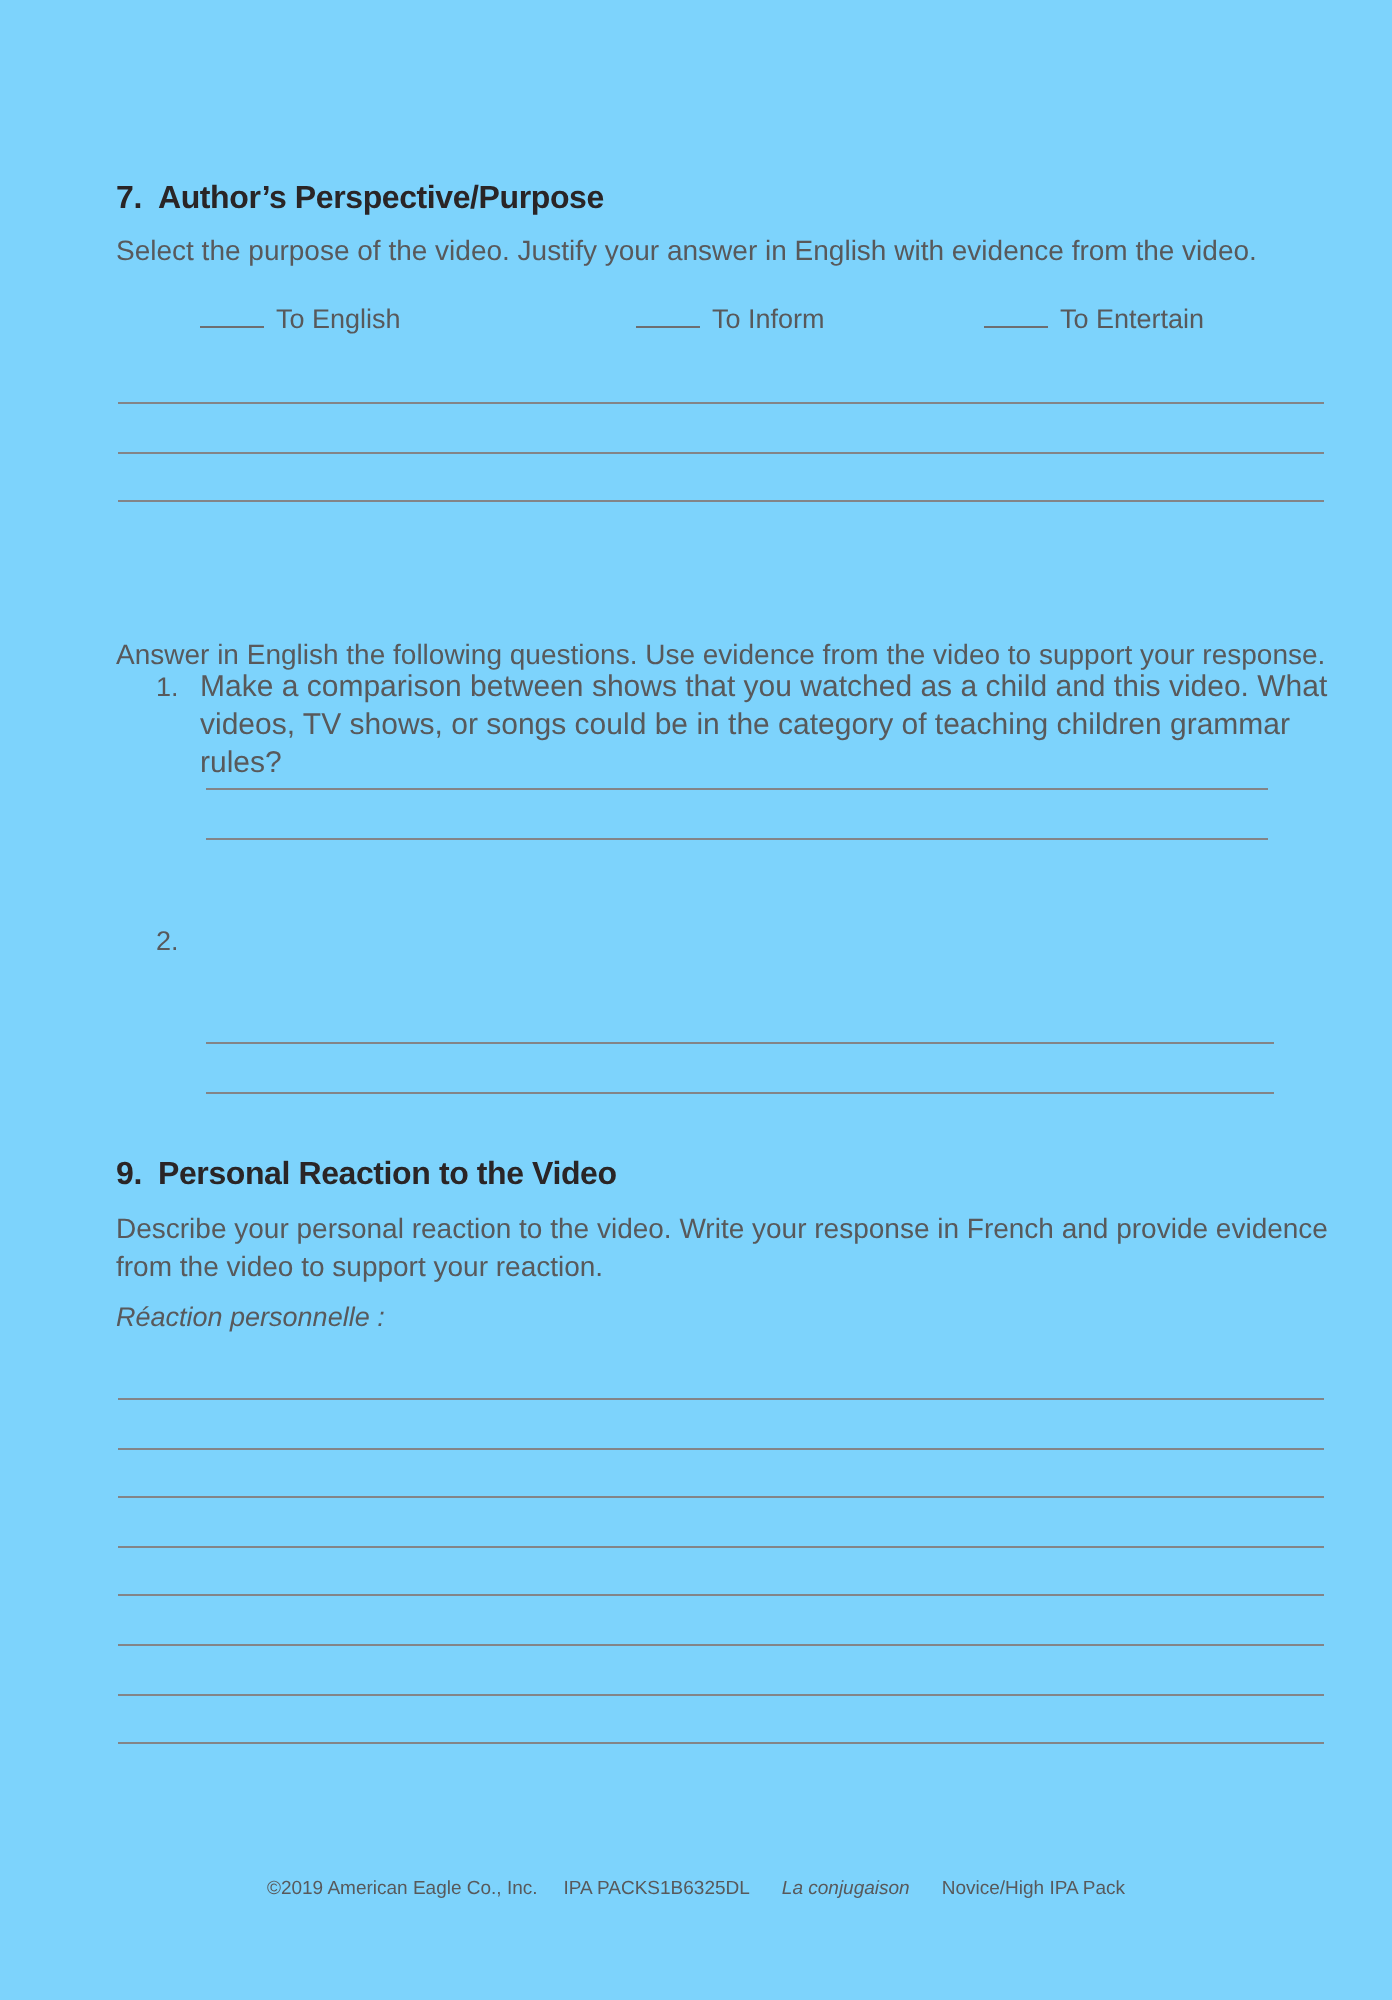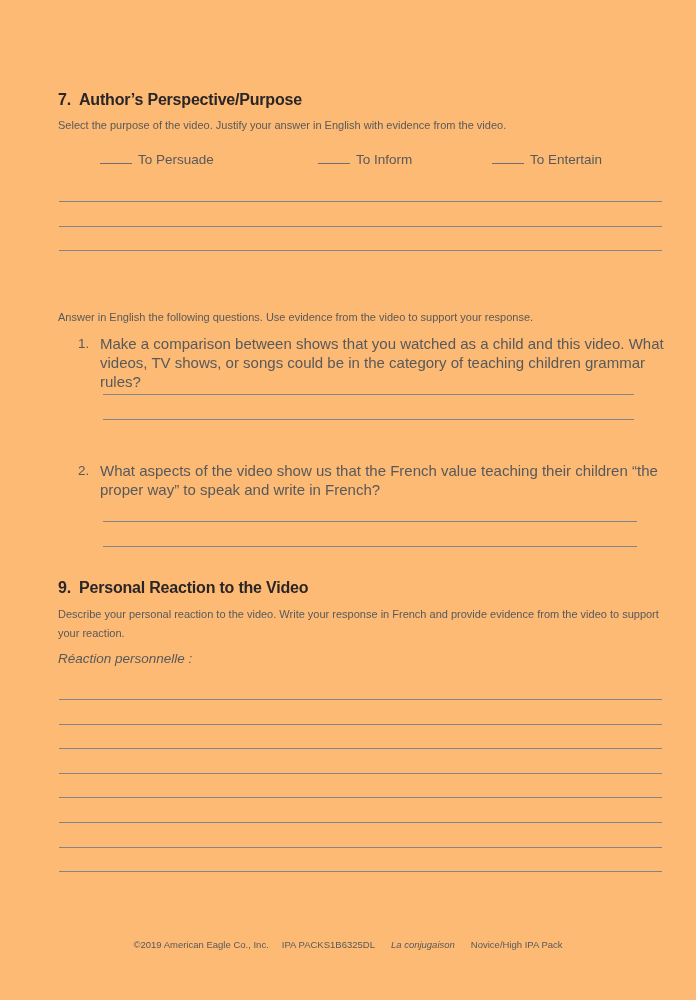--- a/index.html
+++ b/index.html
@@ -1,33 +1,33 @@
 <!DOCTYPE html>
 <html><head>
 <meta charset="utf-8">
 <style>
   html,body{margin:0;padding:0;background:#e8e8e8;}
   .page{
     position:relative;
     width:696px;height:1000px;
     margin:0 auto;
-    background:#fdba74;
+    background:#7dd3fc;
     font-family:"Liberation Sans","DejaVu Sans",sans-serif;
     overflow:hidden;
   }
   .abs{position:absolute;}
   .sec-heading{
     position:absolute;left:58px;
     font-weight:bold;font-size:16px;line-height:20px;
     color:#2a2526;letter-spacing:-0.2px;
     white-space:nowrap;
   }
   .h-num{display:inline-block;min-width:21px;}
   .body{
-    color:#58595b;font-size:11px;line-height:19px;margin:0;
+    color:#58595b;font-size:14px;line-height:19px;margin:0;
   }
   .q-num{
     position:absolute;left:78px;color:#58595b;font-size:13.5px;line-height:19px;
   }
   .q-text{
     position:absolute;left:100px;color:#58595b;font-size:15px;line-height:19px;margin:0;
   }
   .wline{
     position:absolute;height:0;border-top:1px solid #838487;
   }
@@ -62,45 +62,44 @@
 <div class="page">
 
   <div class="sec-heading" style="top:90px">
     <span class="h-num">7.</span><span>Author’s Perspective/Purpose</span>
   </div>
 
   <p class="body abs" style="top:116px;left:58px;width:606px">Select the purpose of the video. Justify your answer in English with evidence from the video.</p>
 
   <div class="options-row">
     <span class="option" style="left:100px">
-      <span class="blank"></span><span>To Persuade</span>
+      <span class="blank"></span><span>To English</span>
     </span>
     <span class="option" style="left:318px">
       <span class="blank"></span><span>To Inform</span>
     </span>
     <span class="option" style="left:492px">
       <span class="blank"></span><span>To Entertain</span>
     </span>
   </div>
 
   <div class="wline" style="top:201px;left:59px;width:603px"></div>
   <div class="wline" style="top:226px;left:59px;width:603px"></div>
   <div class="wline" style="top:250px;left:59px;width:603px"></div>
 
 
-  <p class="body abs" style="top:308px;left:58px;width:612px">Answer in English the following questions. Use evidence from the video to support your response.</p>
+  <p class="body abs" style="top:318px;left:58px;width:612px">Answer in English the following questions. Use evidence from the video to support your response.</p>
 
   <div class="q-num" style="top:334px">1.</div>
   <p class="q-text" style="top:334px;width:572px">Make a comparison between shows that you watched as a child and this video. What videos, TV shows, or songs could be in the category of teaching children grammar rules?</p>
 
   <div class="wline" style="top:394px;left:103px;width:531px"></div>
   <div class="wline" style="top:419px;left:103px;width:531px"></div>
 
   <div class="q-num" style="top:461px">2.</div>
-  <p class="q-text" style="top:461px;width:572px">What aspects of the video show us that the French value teaching their children “the proper way” to speak and write in French?</p>
 
   <div class="wline" style="top:521px;left:103px;width:534px"></div>
   <div class="wline" style="top:546px;left:103px;width:534px"></div>
 
   <div class="sec-heading" style="top:578px">
     <span class="h-num">9.</span><span>Personal Reaction to the Video</span>
   </div>
 
   <p class="body abs" style="top:605px;left:58px;width:606px">Describe your personal reaction to the video. Write your response in French and provide evidence from the video to support your reaction.</p>
 

